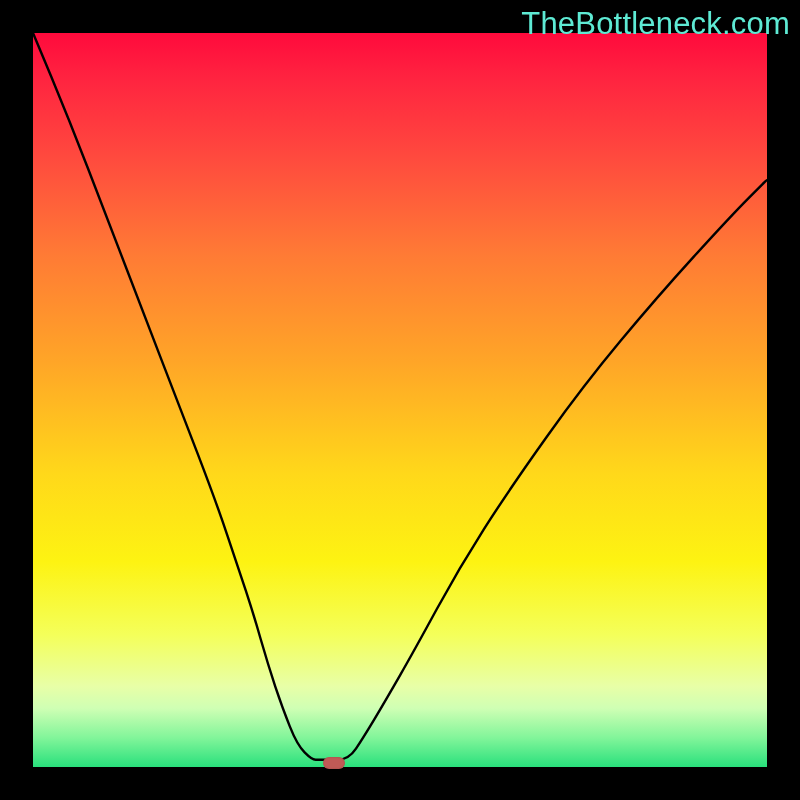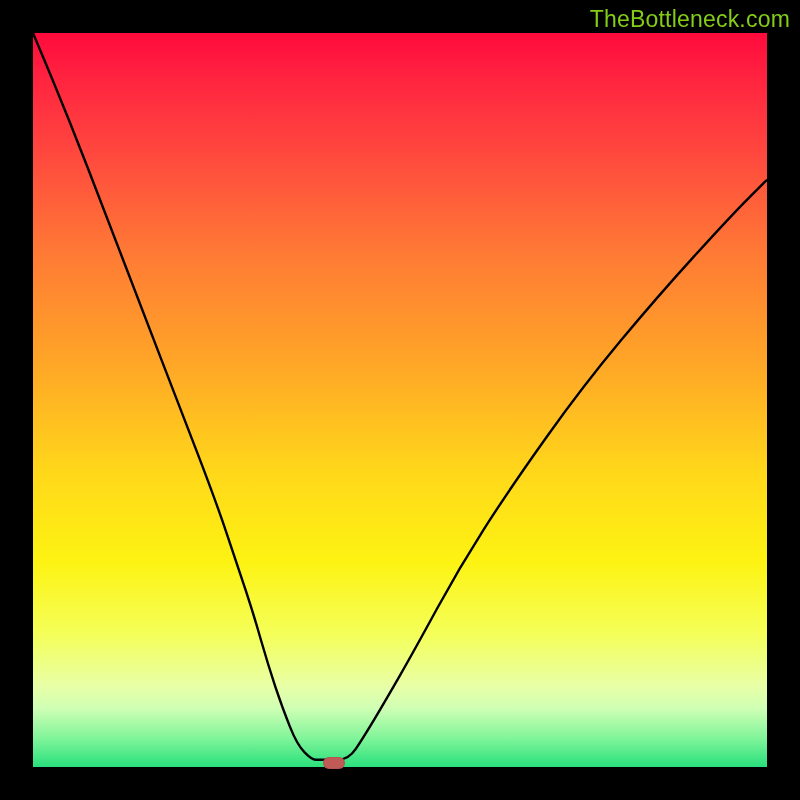--- a/index.html
+++ b/index.html
@@ -37,22 +37,22 @@
       #e8ffa7 89%,
       #cfffb4 92%,
       #82f59a 96%,
       #29e07c 100%
     );
   }
   .watermark {
     position: absolute;
     top: 6px;
     right: 10px;
-    color: #84cc16;
-    font-size: 23px;
+    color: #5eead4;
+    font-size: 31px;
     font-weight: 500;
     letter-spacing: 0.2px;
     font-family: Arial, Helvetica, sans-serif;
     user-select: none;
     margin-left: 36px;
   }
   svg.curve {
     position: absolute;
     left: 0;
     top: 0;

